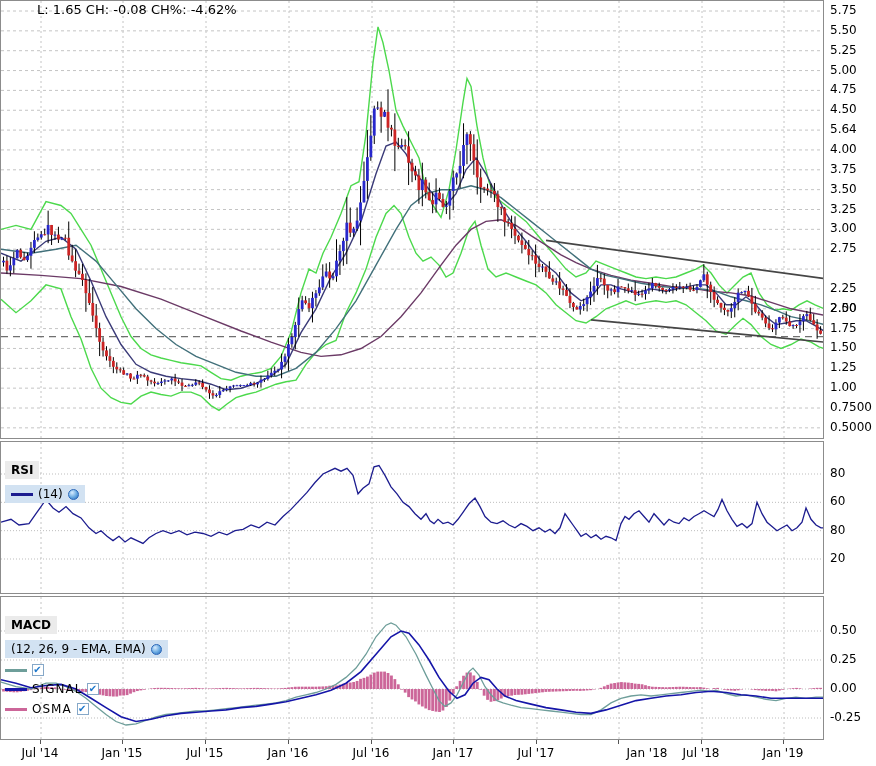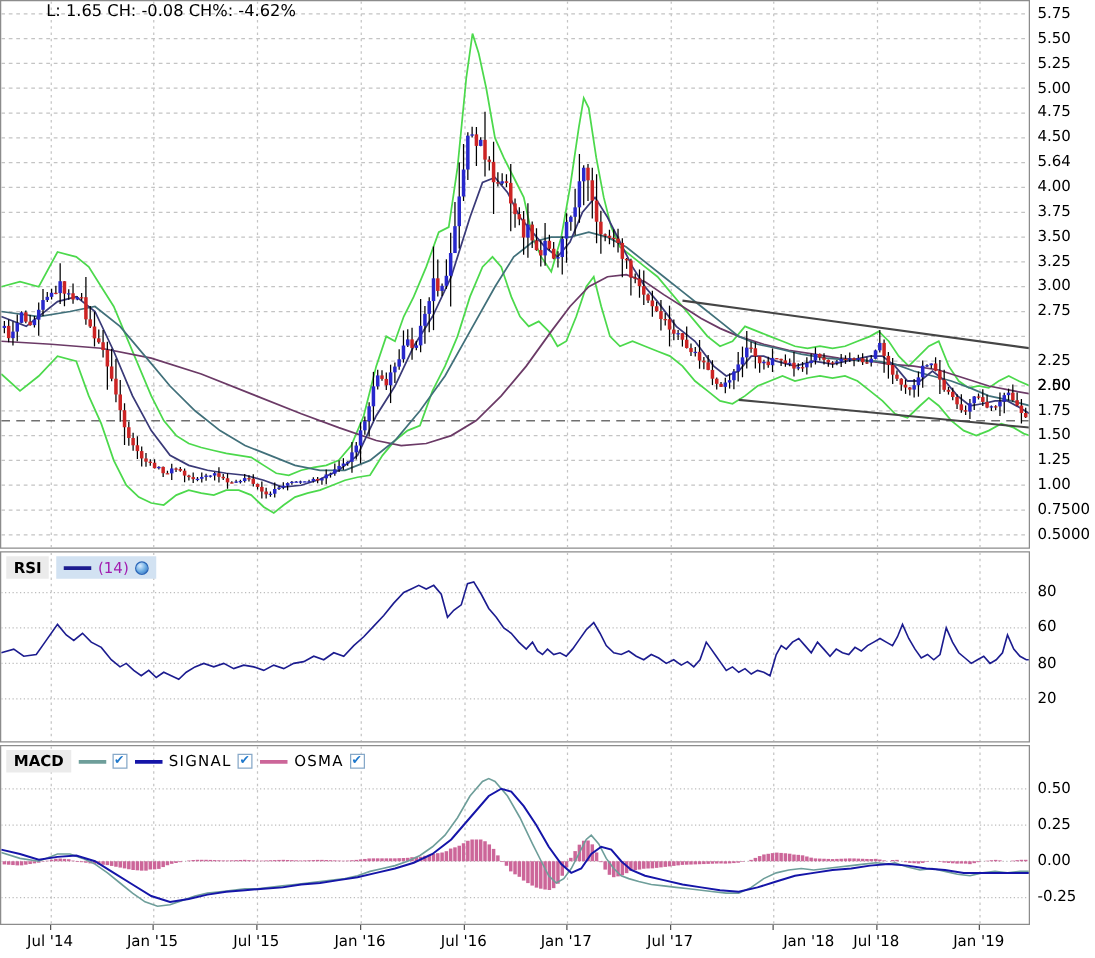--- a/index.html
+++ b/index.html
@@ -4,24 +4,24 @@
 <style>
   html,body{margin:0;padding:0;background:#ffffff;}
   #app{position:relative;width:876px;height:766px;background:#fff;overflow:hidden;
        font-family:"DejaVu Sans","Liberation Sans",sans-serif;}
   .panel{position:absolute;left:0;width:822px;border:1px solid #8c8c8c;background:#fff;}
   #main-panel{top:0;height:437px;}
   #rsi-panel{top:441px;height:151px;}
   #macd-panel{top:596px;height:142px;}
   .panel svg{position:absolute;left:0;top:0;}
   .overlay-quote{position:absolute;left:36px;top:1px;font-size:13px;color:#000;z-index:5;white-space:pre;}
-  .panel-header{position:absolute;left:4px;top:3px;z-index:6;display:flex;align-items:center;gap:6px;font-size:12px;}
+  .panel-header{position:absolute;left:4px;top:19px;z-index:6;display:flex;align-items:flex-start;gap:6px;font-size:12px;flex-direction:column;}
   .chip{display:inline-flex;align-items:center;gap:5px;padding:1px 6px;height:16px;}
   .chip-label{background:#ebebeb;font-weight:bold;color:#000;}
-  .chip-legend{background:#d2e2f2;color:#a21caf;}
+  .chip-legend{background:#d2e2f2;color:#000000;}
   .dash{display:inline-block;width:22px;height:3px;}
   .globe{display:inline-block;width:11px;height:11px;border-radius:50%;
          background:radial-gradient(circle at 35% 30%,#d8ecff,#66a8e0 55%,#2a66b8);
          border:1px solid #2a66b8;box-sizing:border-box;}
   .checkbox{display:inline-flex;align-items:center;justify-content:center;width:12px;height:12px;
             background:#fff;border:1px solid #86a8c8;font-size:10px;line-height:10px;color:#1e78cc;box-sizing:border-box;}
   .legend-item{display:inline-flex;align-items:center;gap:5px;color:#000;letter-spacing:1px;}
   .y-label{position:absolute;left:830px;font-size:12px;color:#000;white-space:nowrap;}
   #xaxis{position:absolute;left:0;top:740px;width:822px;height:26px;}
   .x-tick{position:absolute;top:0;width:1px;height:4px;background:#555;}
@@ -832,20 +832,24 @@
           <rect x="807.8677824267783" y="91.50493723849372" width="2.8" height="0.4950627615062757" fill="#cc6699"></rect>
           <rect x="811.3008368200836" y="91.1067029288703" width="2.8" height="0.8932970711296946" fill="#cc6699"></rect>
           <rect x="814.7338912133891" y="90.84" width="2.8" height="1.1599999999999966" fill="#cc6699"></rect>
           <rect x="818.1669456066945" y="90.84" width="2.8" height="1.1599999999999966" fill="#cc6699"></rect>
         </g>
         <polyline points="0.0,85.0 15.0,89.7 30.0,92.0 45.0,86.2 55.0,86.2 65.0,89.7 75.0,94.3 85.0,101.3 95.0,109.4 105.0,117.5 115.0,124.5 125.0,128.0 135.0,126.8 145.0,123.3 155.0,119.8 165.0,117.5 175.0,116.4 185.0,115.2 195.0,114.0 205.0,114.0 215.0,112.9 225.0,111.7 235.0,110.6 245.0,109.4 255.0,108.2 265.0,107.1 275.0,105.9 285.0,103.6 295.0,100.1 305.0,97.8 315.0,95.5 325.0,92.0 335.0,87.4 345.0,80.4 355.0,71.1 365.0,57.2 375.0,39.8 385.0,28.2 390.0,25.9 395.0,28.2 405.0,39.8 415.0,57.2 425.0,78.1 432.0,92.0 438.0,103.6 444.0,109.4 450.0,105.9 456.0,97.8 462.0,86.2 468.0,74.6 472.0,71.1 478.0,78.1 484.0,89.7 490.0,97.8 496.0,103.6 502.0,105.9 510.0,108.2 520.0,110.6 530.0,111.7 540.0,112.9 550.0,114.0 560.0,115.2 570.0,116.4 580.0,117.5 590.0,117.5 600.0,112.9 610.0,105.9 620.0,101.3 630.0,99.0 640.0,97.8 650.0,99.0 660.0,97.8 670.0,96.6 680.0,95.5 690.0,94.3 700.0,93.2 710.0,94.3 715.0,93.2 725.0,96.6 735.0,99.0 745.0,97.8 755.0,100.1 765.0,102.4 775.0,103.6 785.0,101.3 795.0,100.1 805.0,101.3 815.0,100.1 823.0,100.1" fill="none" stroke="#6e9e9a" stroke-width="1.3"></polyline>
         <polyline points="0.0,82.7 15.0,86.2 30.0,90.8 45.0,88.5 60.0,87.4 75.0,92.0 90.0,101.3 105.0,110.6 120.0,119.8 135.0,124.5 150.0,122.2 165.0,118.7 180.0,116.4 195.0,115.2 210.0,114.0 225.0,112.9 240.0,110.6 255.0,109.4 270.0,107.1 285.0,104.8 300.0,101.3 315.0,97.8 330.0,93.2 345.0,86.2 360.0,74.6 375.0,57.2 390.0,39.8 400.0,34.0 408.0,36.3 418.0,47.9 428.0,63.0 438.0,80.4 448.0,94.3 456.0,101.3 464.0,97.8 472.0,86.2 480.0,80.4 488.0,82.7 496.0,92.0 504.0,99.0 515.0,103.6 530.0,107.1 545.0,110.6 560.0,112.9 575.0,115.2 590.0,116.4 605.0,112.9 620.0,108.2 635.0,103.6 650.0,101.3 665.0,99.0 680.0,97.8 695.0,95.5 710.0,94.3 725.0,95.5 740.0,97.8 755.0,99.0 770.0,101.3 785.0,101.3 800.0,101.3 815.0,101.3 823.0,101.3" fill="none" stroke="#1515a8" stroke-width="1.6"></polyline>
       </svg>
     <div class="panel-header">
       <span class="chip chip-label">MACD</span>
+      <span class="chip chip-legend">
+        <span>(12, 26, 9 - EMA, EMA)</span>
+        <span class="globe"></span>
+      </span>
       <span class="legend-item">
         <span class="dash" style="background: rgb(110, 158, 154);"></span>
         <span class="checkbox">✔</span>
       </span>
       <span class="legend-item">
         <span class="dash" style="background: rgb(21, 21, 168);"></span>
         <span>SIGNAL</span>
         <span class="checkbox">✔</span>
       </span>
       <span class="legend-item">

